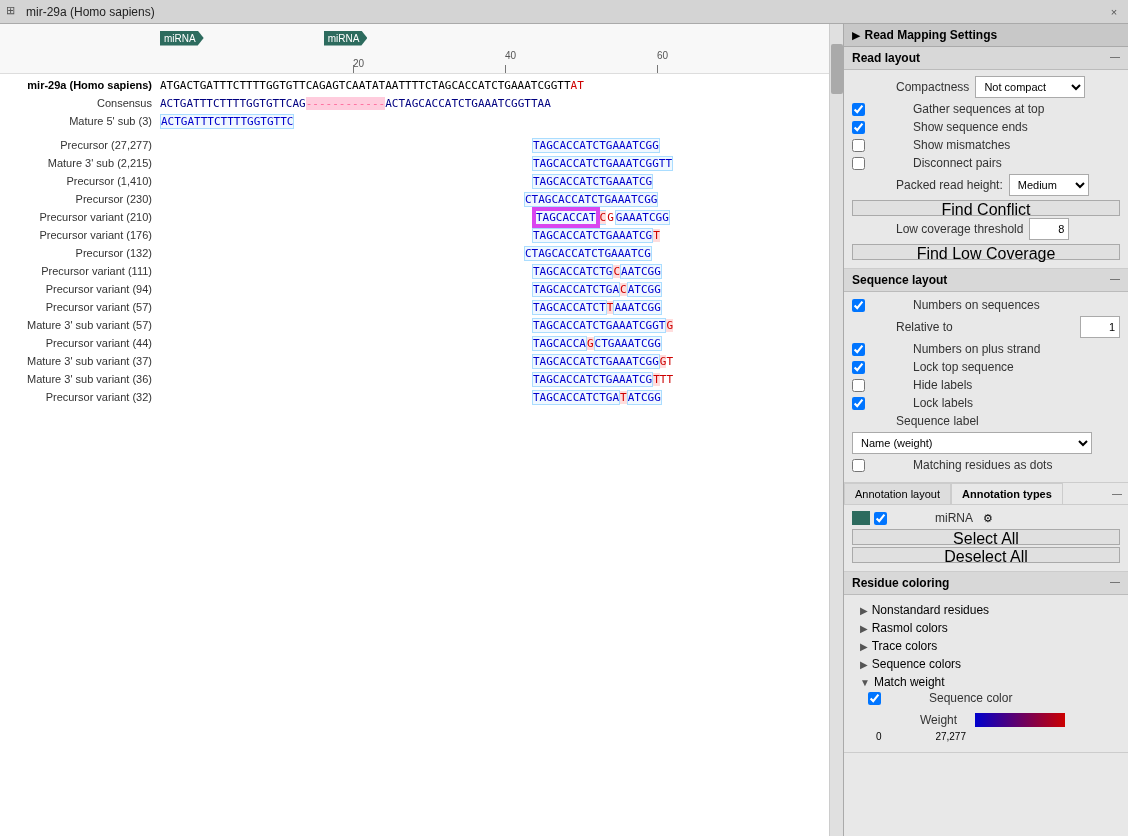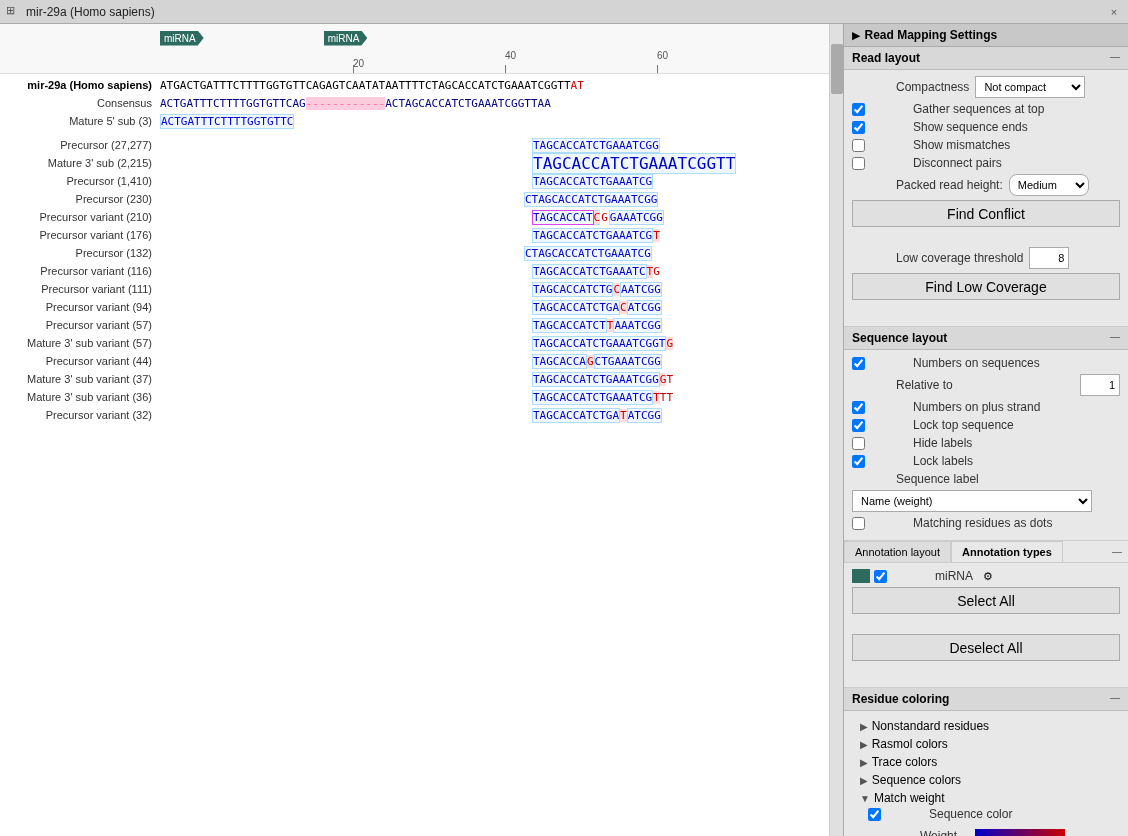--- a/index.html
+++ b/index.html
@@ -28,21 +28,21 @@
     
     
     .settings-section { background: #e8e8e8; border-bottom: 1px solid #ccc; }
     .settings-header { display: flex; align-items: flex-start; justify-content: space-between; background: #d8d8d8; padding: 4px 8px; border-bottom: 1px solid #bbb; font-weight: bold; font-size: 12px; }
     .settings-content { padding: 6px 8px; }
     .settings-row { display: flex; align-items: center; margin-bottom: 4px; }
     .settings-label { font-size: 12px; color: #333; margin-right: 6px; white-space: nowrap; margin-left: 44px; }
     .settings-checkbox { margin-right: 4px; }
     .settings-select { height: 22px; font-size: 11px; border: 1px solid #aaa; background: white; padding: 0 4px; }
     .settings-input { height: 22px; width: 40px; font-size: 11px; border: 1px solid #aaa; background: white; padding: 0 4px; text-align: right; }
-    .settings-button { width: 100%; height: 27px; background: #e0e0e0; border: 1px solid #aaa; font-size: 14px; cursor: pointer; margin-bottom: 20px; }
+    .settings-button { width: 100%; height: 16px; background: #e0e0e0; border: 1px solid #aaa; font-size: 16px; cursor: pointer; margin-bottom: 0; }
     .collapse-btn { background: none; border: none; cursor: pointer; font-size: 10px; color: #555; }
     .ann-tab { padding: 4px 10px; font-size: 11px; cursor: pointer; background: #ddd; border: 1px solid #ccc; border-bottom: none; }
     .ann-tab.active { background: #e8e8e8; font-weight: bold; }
     
     .mirna-color-box { width: 18px; height: 14px; background: #2d6b5e; display: inline-block; margin-right: 4px; vertical-align: middle; }
     
     
     .collapse-arrow { font-size: 10px; margin-right: 4px; color: #555; }
     .residue-item { display: flex; align-items: center; padding: 2px 8px; cursor: pointer; font-size: 12px; }
     
@@ -112,58 +112,52 @@
 
         <div style="height:6px;"></div>
 
         <div class="seq-row">
           <div class="seq-label">Precursor (27,277)</div>
           <div class="seq-data" style="margin-left:372px; color:#0000cc; border:1px solid #aaddff; background:#f0f8ff; font-size:11px;">TAGCACCATCTGAAATCGG</div>
         </div>
 
         <div class="seq-row">
           <div class="seq-label">Mature 3' sub (2,215)</div>
-          <div class="seq-data" style="margin-left:372px; color:#0000cc; border:1px solid #aaddff; background:#f0f8ff; font-size:16px;">TAGCACCATCTGAAATCGGTT</div>
+          <div class="seq-data" style="margin-left:372px; color:#0000cc; border:1px solid #aaddff; background:#f0f8ff; font-size:11px;">TAGCACCATCTGAAATCGGTT</div>
         </div>
 
         <div class="seq-row">
           <div class="seq-label">Precursor (1,410)</div>
           <div class="seq-data" style="margin-left:372px; color:#0000cc; border:1px solid #aaddff; background:#f0f8ff; font-size:11px;">TAGCACCATCTGAAATCG</div>
         </div>
 
         <div class="seq-row">
           <div class="seq-label">Precursor (230)</div>
           <div class="seq-data" style="margin-left:364px; color:#0000cc; border:1px solid #aaddff; background:#f0f8ff; font-size:11px;">CTAGCACCATCTGAAATCGG</div>
         </div>
 
         <div class="seq-row">
           <div class="seq-label">Precursor variant (210)</div>
           <div class="seq-data" style="margin-left:372px; font-size:11px;">
-            <span style="color:#0000cc; border:1px solid #d946ef; background:#f0f8ff;">TAGCACCAT</span><span style="color:#cc0000; background:#ffdddd; border-top:1px solid #aaddff; border-bottom:1px solid #aaddff;">C</span><span style="color:#cc0000; border:1px solid transparent;">G</span><span style="color:#0000cc; border:1px solid #aaddff; background:#f0f8ff;">GAAATCGG</span>
+            <span style="color:#0000cc; border:4px solid #d946ef; background:#f0f8ff;">TAGCACCAT</span><span style="color:#cc0000; background:#ffdddd; border-top:1px solid #aaddff; border-bottom:1px solid #aaddff;">C</span><span style="color:#cc0000; border:1px solid transparent;">G</span><span style="color:#0000cc; border:1px solid #aaddff; background:#f0f8ff;">GAAATCGG</span>
           </div>
         </div>
 
         <div class="seq-row">
           <div class="seq-label">Precursor variant (176)</div>
           <div class="seq-data" style="margin-left:372px; font-size:11px;">
             <span style="color:#0000cc; border:1px solid #aaddff; background:#f0f8ff;">TAGCACCATCTGAAATCG</span><span style="color:#cc0000; background:#ffdddd;">T</span>
           </div>
         </div>
 
         <div class="seq-row">
           <div class="seq-label">Precursor (132)</div>
           <div class="seq-data" style="margin-left:364px; color:#0000cc; border:1px solid #aaddff; background:#f0f8ff; font-size:11px;">CTAGCACCATCTGAAATCG</div>
         </div>
 
-        <div class="seq-row">
-          <div class="seq-label">Precursor variant (116)</div>
-          <div class="seq-data" style="margin-left:372px; font-size:11px;">
-            <span style="color:#0000cc; border:1px solid #aaddff; background:#f0f8ff;">TAGCACCATCTGAAATC</span><span style="color:#cc0000; background:#ffdddd;">T</span><span style="color:#cc0000;">G</span>
-          </div>
-        </div>
 
         <div class="seq-row">
           <div class="seq-label">Precursor variant (111)</div>
           <div class="seq-data" style="margin-left:372px; font-size:11px;">
             <span style="color:#0000cc; border:1px solid #aaddff; background:#f0f8ff;">TAGCACCATCTG</span><span style="color:#cc0000; background:#ffdddd;">C</span><span style="color:#0000cc; border:1px solid #aaddff; background:#f0f8ff;">AATCGG</span>
           </div>
         </div>
 
         <div class="seq-row">
           <div class="seq-label">Precursor variant (94)</div>
@@ -252,21 +246,21 @@
           <div class="settings-row">
             <input type="checkbox" class="settings-checkbox" style="">
             <span class="settings-label">Show mismatches</span>
           </div>
           <div class="settings-row">
             <input type="checkbox" class="settings-checkbox" style="">
             <span class="settings-label">Disconnect pairs</span>
           </div>
           <div class="settings-row">
             <span class="settings-label">Packed read height:</span>
-            <select class="settings-select" style="width:80px;border-radius:8px;">
+            <select class="settings-select" style="width:80px;">
               <option>Medium</option>
             </select>
           </div>
           <button class="settings-button">Find Conflict</button>
           <div class="settings-row">
             <span class="settings-label">Low coverage threshold</span>
             <input type="text" class="settings-input" value="8" style="">
           </div>
           <button class="settings-button">Find Low Coverage</button>
         </div>

